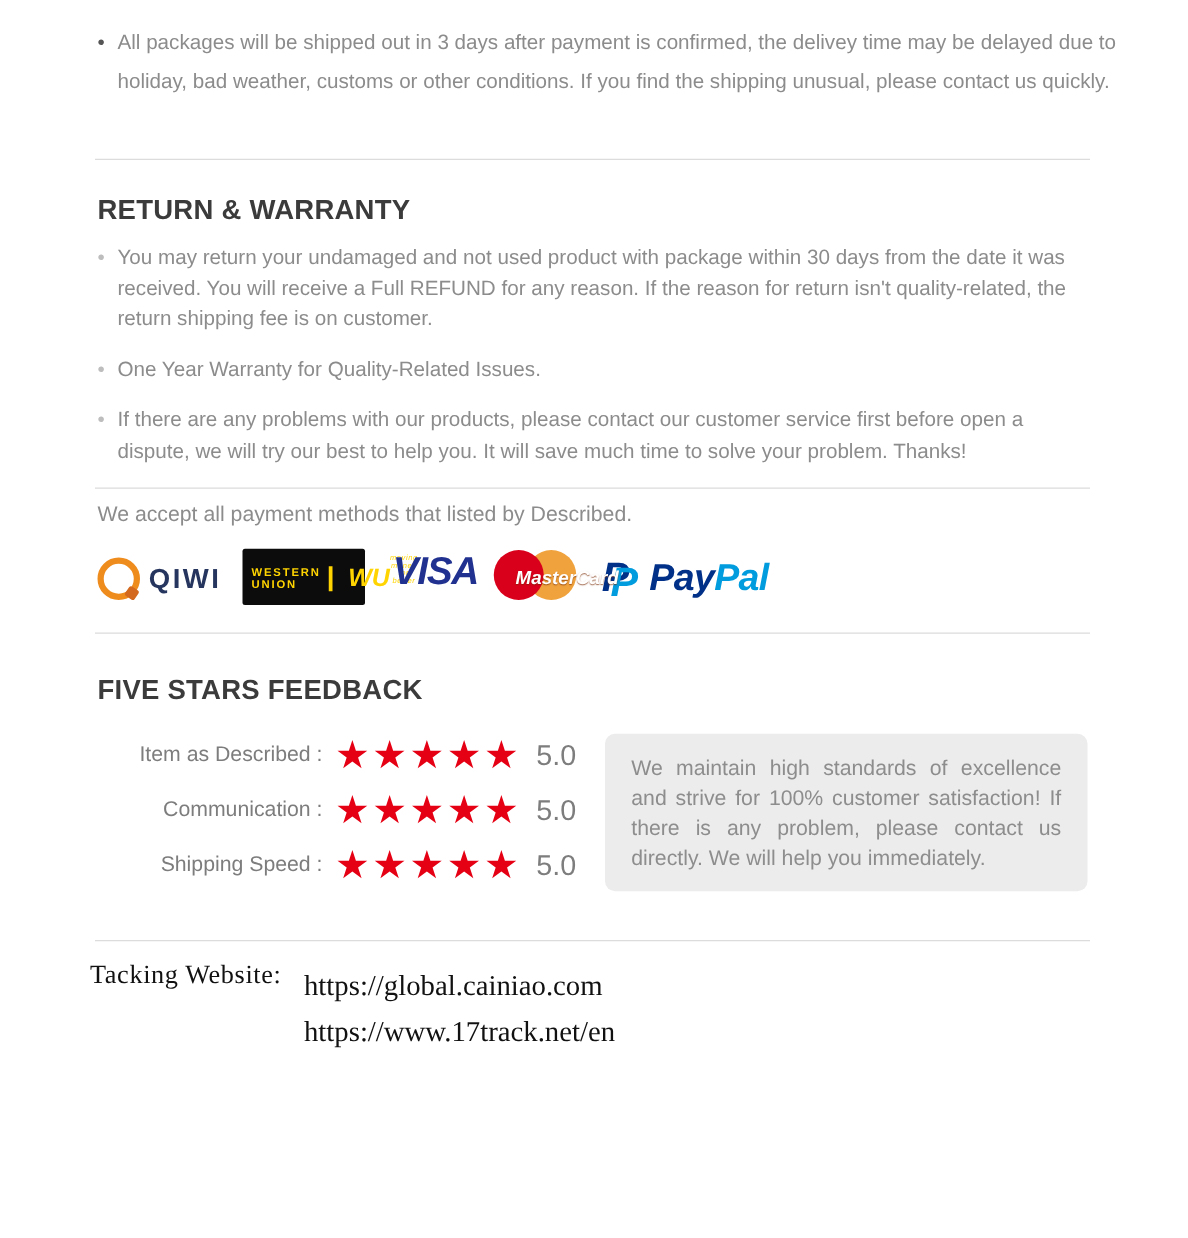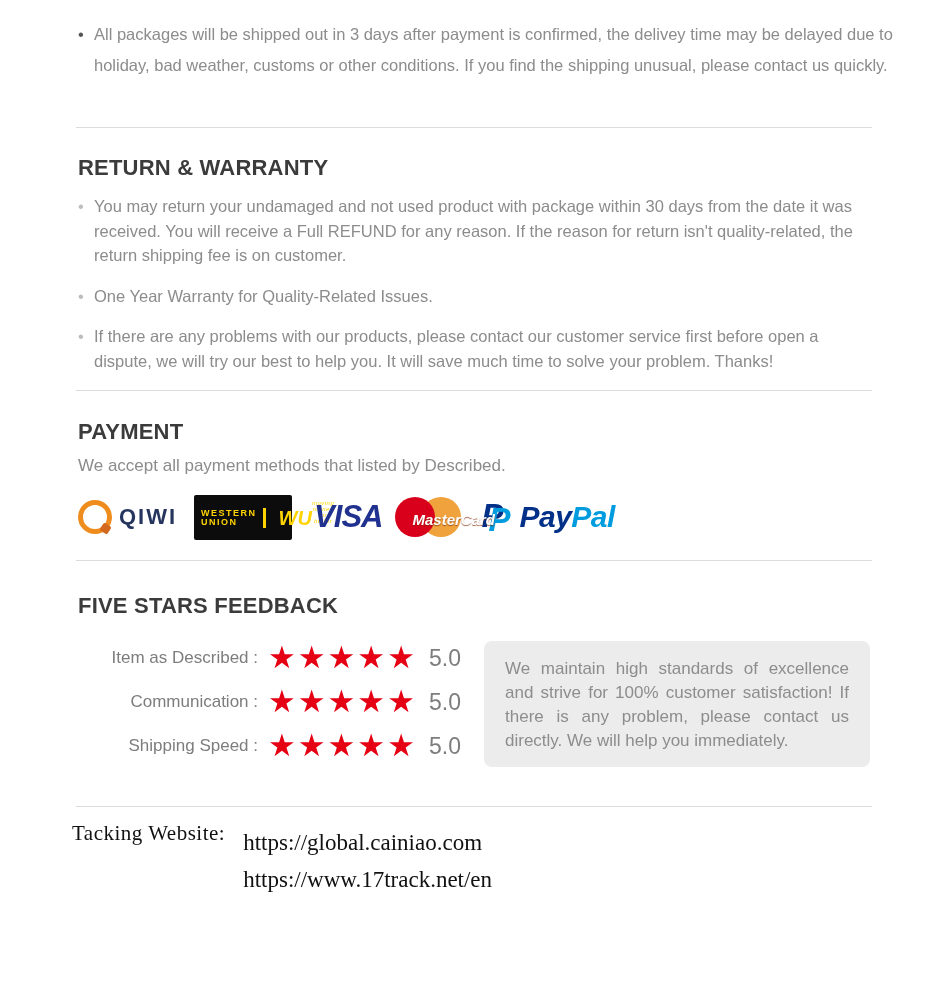--- a/index.html
+++ b/index.html
@@ -21,21 +21,21 @@
   ul.bullets li { position:relative; padding-left:16px; }
   ul.bullets li::before { content:"\2022"; position:absolute; left:0; top:0; }
   .shipping ul.bullets { margin-top:9px; }
   .shipping li { line-height:31px; width:826px; }
   .shipping li::before { color:#555; }
   .returns ul.bullets { margin-top:13px; }
   .returns li { line-height:24.5px; width:800px; margin-bottom:16px; }
   .returns li::before { color:#bdbdbd; }
   
   .pay-desc { color:#8c8c8c; font-size:17px; margin-top:11px; }
-  .pay-logos { display:flex; align-items:center; margin-top:17px; height:48px; }
+  .pay-logos { display:flex; margin-top:17px; height:48px; }
   
   .qiwi { display:flex; align-items:center; }
   .qiwi-circle {
     width:34px; height:34px; border-radius:50%; position:relative;
     border:5px solid #ef8c1e;
     background:#fff;
   }
   .qiwi-circle::after {
     content:""; position:absolute; right:-3px; bottom:-4px;
     width:9px; height:9px; background:#d2691e; border-radius:2px;
@@ -116,21 +116,20 @@
     <ul class="bullets">
       <li>You may return your undamaged and not used product with package within 30 days from the date it was received. You will receive a Full REFUND for any reason. If the reason for return isn't quality-related, the return shipping fee is on customer.</li>
       <li>One Year Warranty for Quality-Related Issues.</li>
       <li>If there are any problems with our products, please contact our customer service first before open a dispute, we will try our best to help you. It will save much time to solve your problem. Thanks!</li>
     </ul>
   </section>
 
   <hr class="divider d2">
 
   <section class="payment">
-    <h2 class="sec-title">PAYMENT</h2>
     <p class="pay-desc">We accept all payment methods that listed by Described.</p>
     <div class="pay-logos">
       <div class="qiwi">
         <span class="qiwi-circle"></span>
         <span class="qiwi-text">QIWI</span>
       </div>
       <div class="wu">
         <div class="wu-top">
           <div class="wu-name">
             <span>WESTERN</span>

